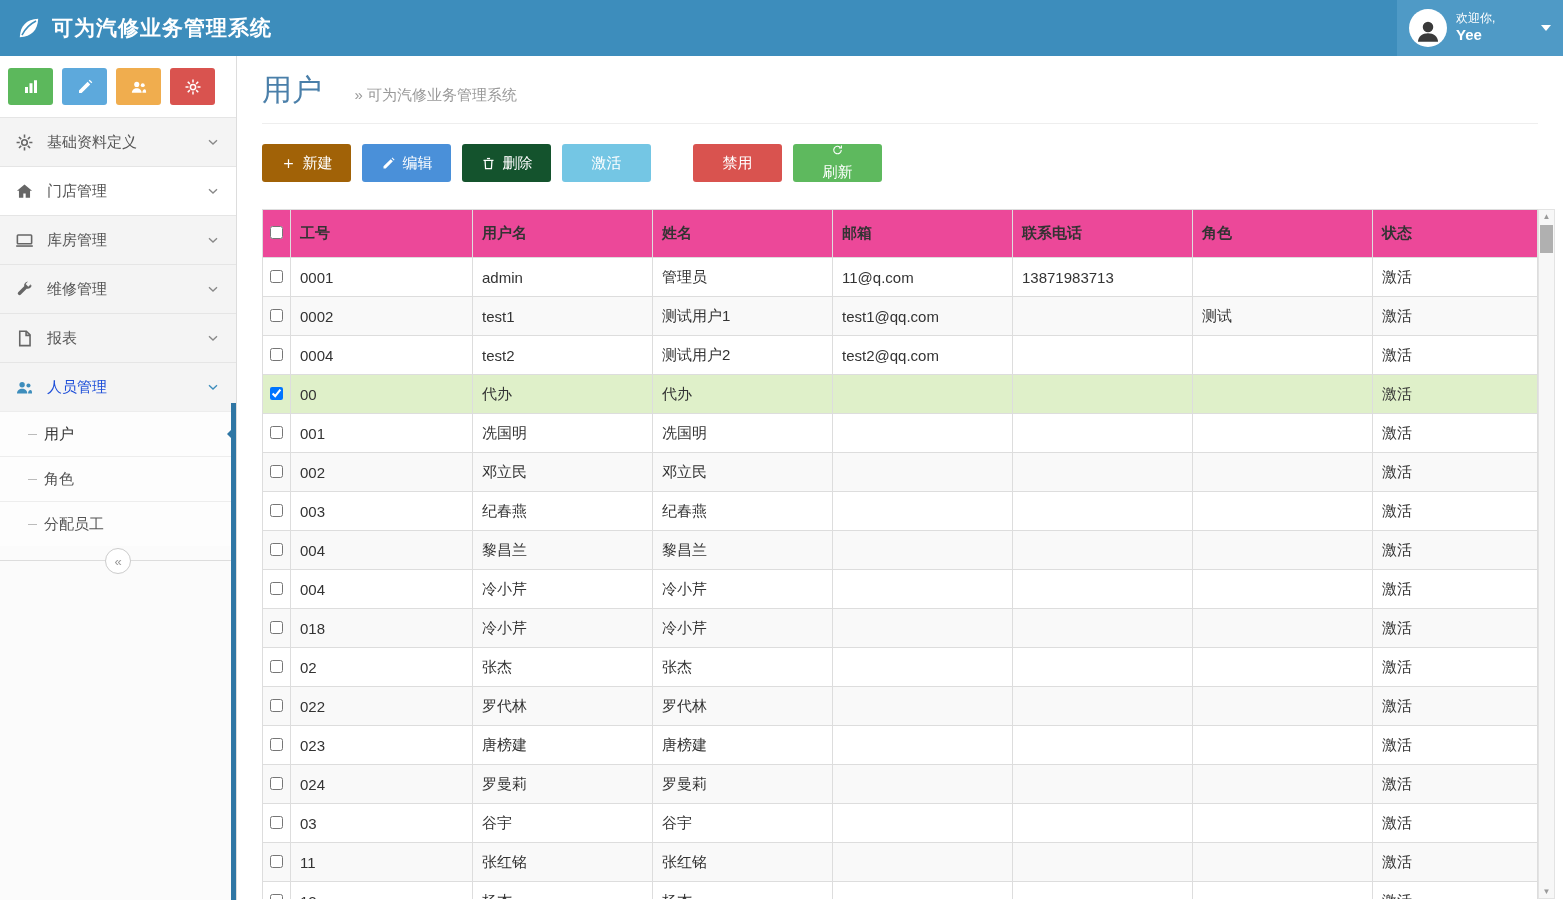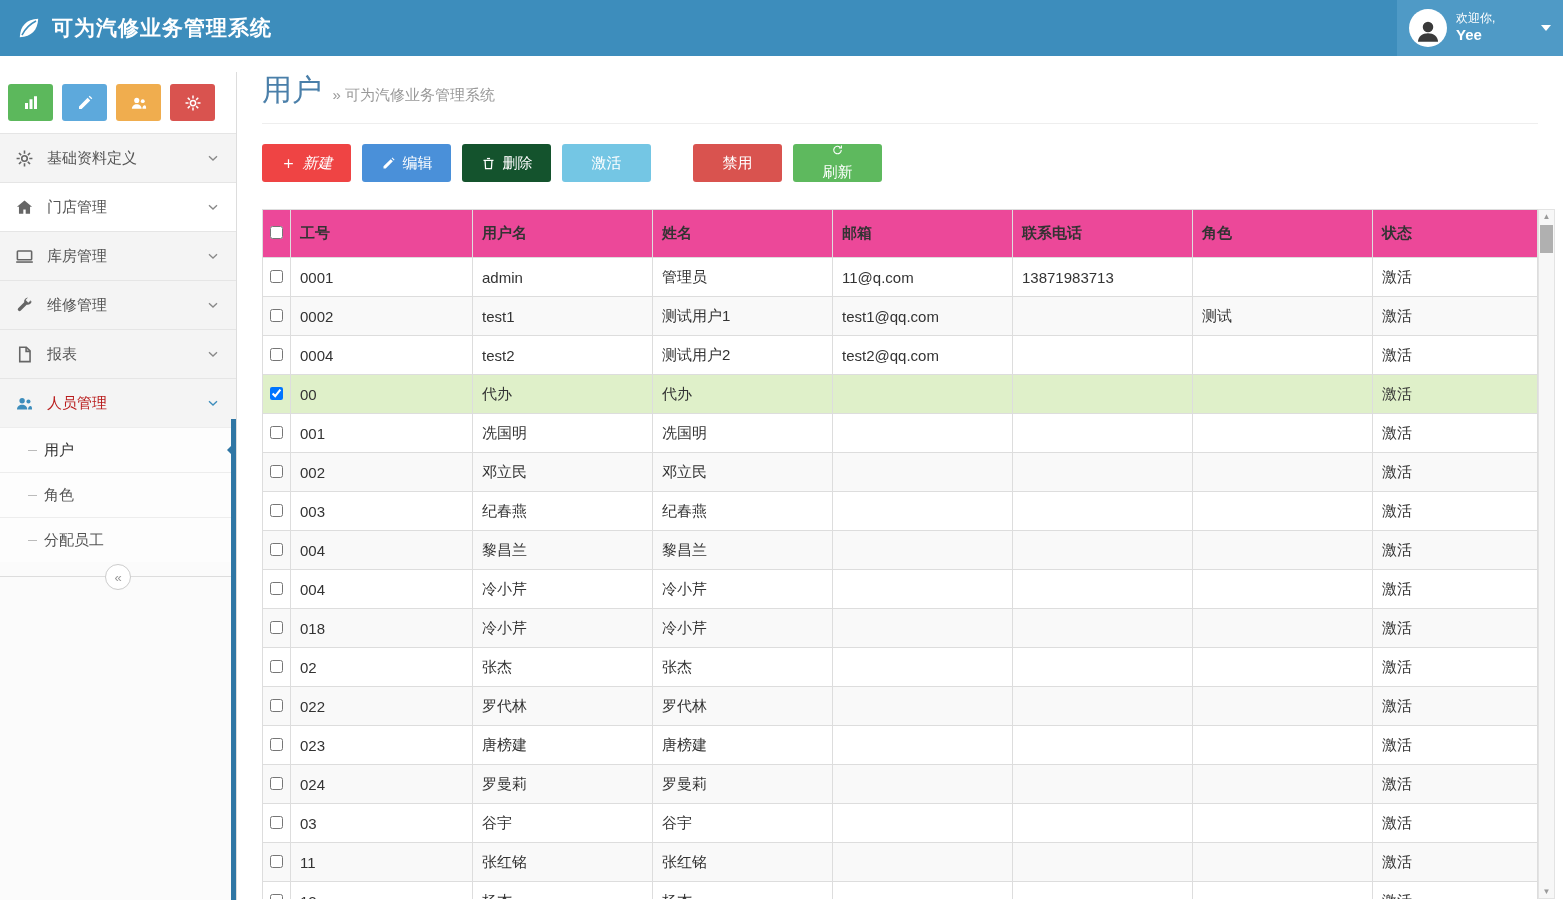--- a/index.html
+++ b/index.html
@@ -16,52 +16,52 @@
   .avatar { width:38px; height:38px; border-radius:50%; background:#fff; display:flex;
     align-items:center; justify-content:center; overflow:hidden; flex:none; }
   .avatar svg { width:30px; height:30px; margin-top:6px; }
   .welcome { color:#fff; line-height:1.25; flex:1; }
   .welcome .w1 { font-size:12px; }
   .welcome .w2 { font-size:15px; font-weight:bold; }
   .caret { width:0; height:0; border-left:5px solid transparent; border-right:5px solid transparent;
     border-top:6px solid #fff; }
 
   
-  .sidebar { position:absolute; top:72px; left:0; width:237px; bottom:0; background:#fbfbfb;
+  .sidebar { position:absolute; top:56px; left:0; width:237px; bottom:0; background:#fbfbfb;
     border-right:1px solid #ddd; }
   .shortcuts { display:flex; gap:9px; padding:12px 8px; height:61px; background:#fff; }
   .shortcut { width:45px; height:37px; border:none; border-radius:3px; color:#fff;
     display:flex; align-items:center; justify-content:center; cursor:pointer; }
   .shortcut svg { width:18px; height:18px; }
   .menu-item { height:49px; display:flex; align-items:center; padding:0 15px;
     background:#f4f4f4; border-top:1px solid #e5e5e5; color:#555; font-size:15px; cursor:pointer; }
   .menu-item .mi-icon { width:19px; height:19px; margin-right:13px; color:#666; flex:none; }
   .menu-item .chev { width:16px; height:16px; margin-left:auto; color:#888; }
   .menu-item.white { background:#fff; }
-  .menu-item.active { color:#b91c1c; }
+  .menu-item.active { color:#1d4ed8; }
   .menu-item.active .mi-icon, .menu-item.active .chev { color:#3d8dbc; }
   .menu-label { white-space:nowrap; }
   .submenu { background:#fdfdfd; }
   .submenu-item { height:45px; display:flex; align-items:center; padding-left:44px;
     font-size:15px; color:#555; border-top:1px solid #ededed; position:relative; cursor:pointer; }
   .submenu-item::before { content:""; width:9px; height:1px; background:#bbb; position:absolute; left:28px; top:50%; }
   .submenu-item.active { color:#333; }
   .submenu-item.active::after { content:""; position:absolute; right:0; top:50%; margin-top:-9px;
     border-top:9px solid transparent; border-bottom:9px solid transparent; border-right:9px solid #2f76a4; }
   .collapse-line { border-top:1px solid #ddd; margin-top:14px; position:relative; height:0; }
   .collapse-btn { position:absolute; left:calc(50% - 13px); top:-13px; width:26px; height:26px;
     border-radius:50%; background:#fff; border:1px solid #ccc; color:#999; font-size:13px;
     display:flex; align-items:center; justify-content:center; cursor:pointer; }
   .blue-strip { position:absolute; top:347px; right:0; width:5px; bottom:0; background:#2f76a4; }
 
   
   .main { position:absolute; left:237px; top:56px; right:0; bottom:0; background:#fff; overflow:hidden; }
   .page-head { margin:0 25px; padding-top:14px; height:68px; border-bottom:1px solid #eee; }
   .page-head h1 { display:inline; font-size:30px; font-weight:400; color:#4a7fa9; }
-  .crumb { color:#999; font-size:15px; margin-left:6px; }
+  .crumb { color:#999; font-size:15px; margin-left:28px; }
   .toolbar { margin:20px 25px 0; display:flex; gap:11px; }
   .tb-btn { height:38px; min-width:89px; border:none; border-radius:3px; color:#fff; font-size:15px;
     display:flex; align-items:center; justify-content:center; gap:7px; padding:0 15px; cursor:pointer; }
   .tb-btn svg { width:15px; height:15px; }
 
   
   .table-zone { position:relative; margin:27px 0 0 25px; }
   .table-viewport { width:1276px; height:690px; overflow:hidden; }
   table { border-collapse:collapse; width:1275px; table-layout:fixed; font-size:15px; color:#333; }
   th { background:#ec4899; font-weight:bold; text-align:left; height:48px; padding:0 9px;
@@ -233,21 +233,21 @@
   <div class="blue-strip"></div>
 </div>
 
 <div class="main">
   <div class="page-head">
     <h1>用户</h1>
     <span class="crumb">» 可为汽修业务管理系统</span>
   </div>
 
   <div class="toolbar">
-    <button class="tb-btn" style="background: #ef4444; font-style: italic;">
+    <button class="tb-btn" style="background: #a16207;">
       <svg viewBox="0 0 24 24">
           <path d="M11 5h2v6h6v2h-6v6h-2v-6H5v-2h6V5z" fill="currentColor"></path>
         </svg>
       <span>新建</span>
     </button>
     <button class="tb-btn" style="background: rgb(74, 144, 217);">
       <svg viewBox="0 0 24 24">
           <path d="M4 20h3.5L19 8.5 15.5 5 4 16.5V20zM17 3.5 20.5 7l1.2-1.2L18.2 2.3 17 3.5z" fill="currentColor"></path>
         </svg>
       <span>编辑</span>

